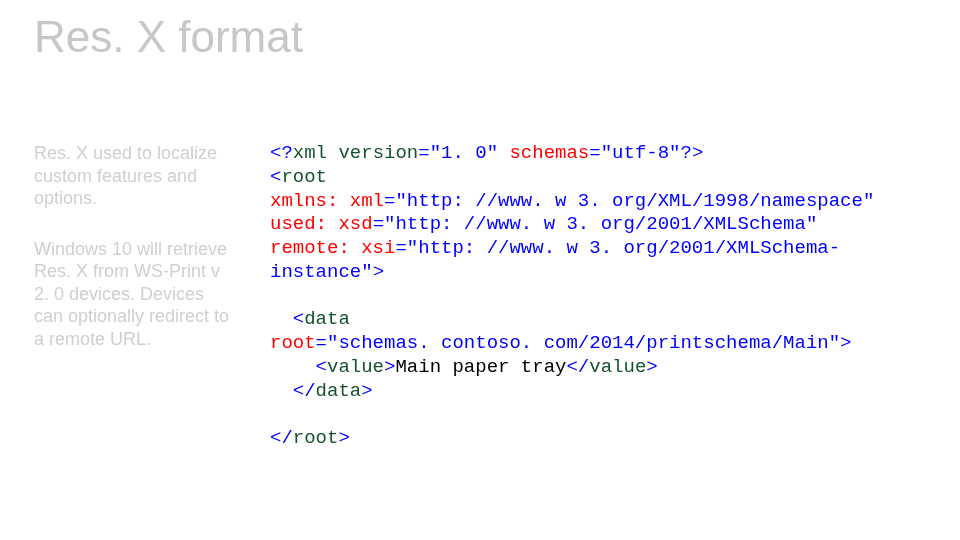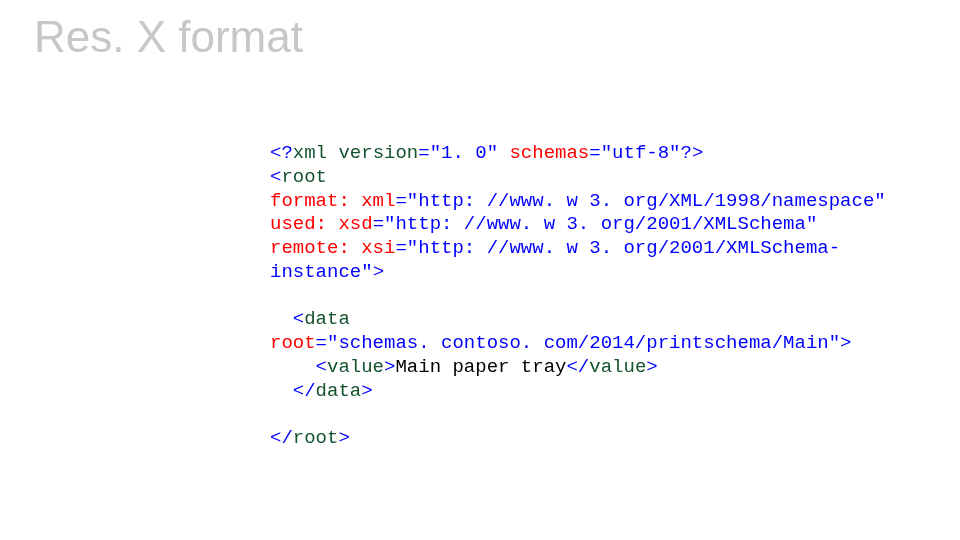--- a/index.html
+++ b/index.html
@@ -55,24 +55,28 @@
   .code .t-blue   { color: #0000FF; } 
   .code .t-black  { color: #000000; } 
 </style>
 </head>
 <body>
 
 <div class="slide">
 
   <div class="title">Res. X format</div>
 
+  <div class="left-col">
+    <div class="para">Res. X used to localize custom features and options.</div>
+    <div class="para">Windows 10 will retrieve Res. X from WS-Print v 2. 0 devices. Devices can optionally redirect to a remote URL.</div>
+  </div>
 
   <div class="code"><span class="t-blue">&lt;?</span><span class="t-brown">xml version</span><span class="t-blue">="1. 0" </span><span class="t-red">schemas</span><span class="t-blue">="utf-8"?</span><span class="t-blue">&gt;</span>
 <span class="t-blue">&lt;</span><span class="t-brown">root</span>
-<span class="t-red">format: xml</span><span class="t-blue">="http: //www. w 3. org/XML/1998/namespace"</span>
+<span class="t-red">xmlns: xml</span><span class="t-blue">="http: //www. w 3. org/XML/1998/namespace"</span>
 <span class="t-red">used: xsd</span><span class="t-blue">="http: //www. w 3. org/2001/XMLSchema"</span>
 <span class="t-red">remote: xsi</span><span class="t-blue">="http: //www. w 3. org/2001/XMLSchema-</span>
 <span class="t-blue">instance"</span><span class="t-blue">&gt;</span>
 <span></span>
 <span class="t-blue">  &lt;</span><span class="t-brown">data</span>
 <span class="t-red">root</span><span class="t-blue">="schemas. contoso. com/2014/printschema/Main"</span><span class="t-blue">&gt;</span>
 <span class="t-blue">    &lt;</span><span class="t-brown">value</span><span class="t-blue">&gt;</span><span class="t-black">Main paper tray</span><span class="t-blue">&lt;/</span><span class="t-brown">value</span><span class="t-blue">&gt;</span>
 <span class="t-blue">  &lt;/</span><span class="t-brown">data</span><span class="t-blue">&gt;</span>
 <span></span>
 <span class="t-blue">&lt;/</span><span class="t-brown">root</span><span class="t-blue">&gt;</span></div>

